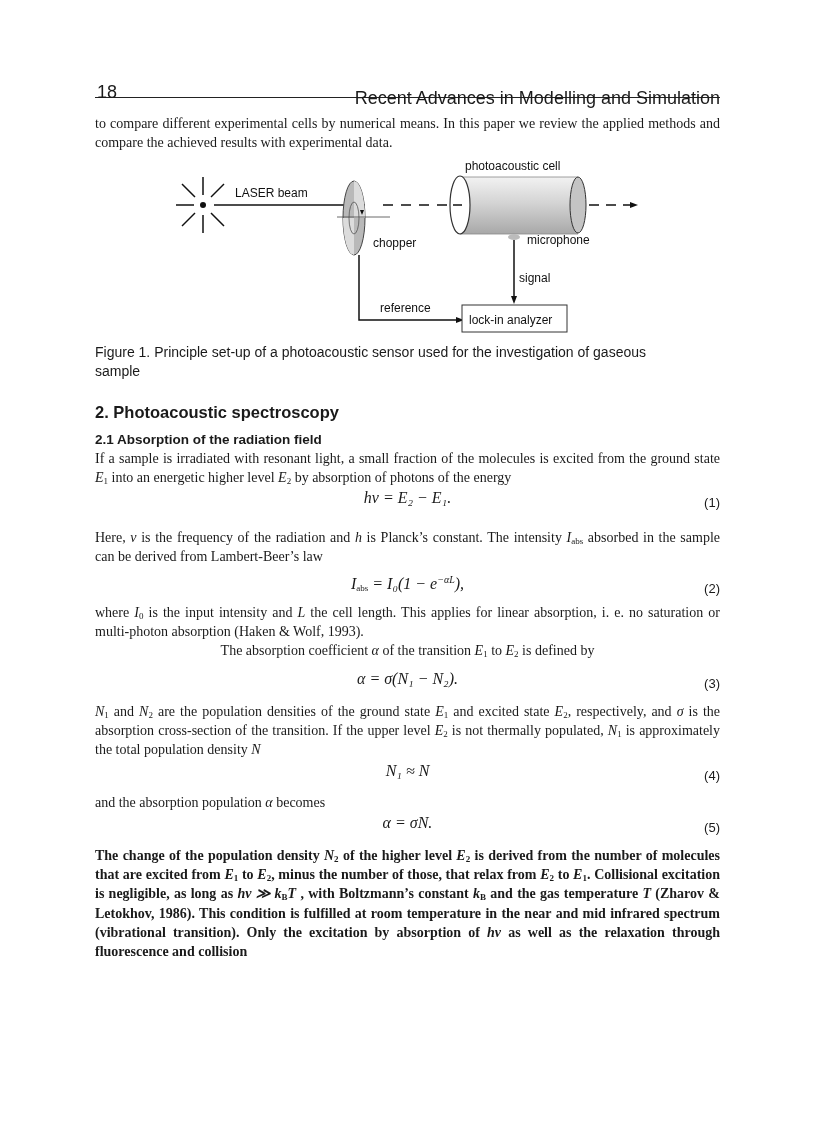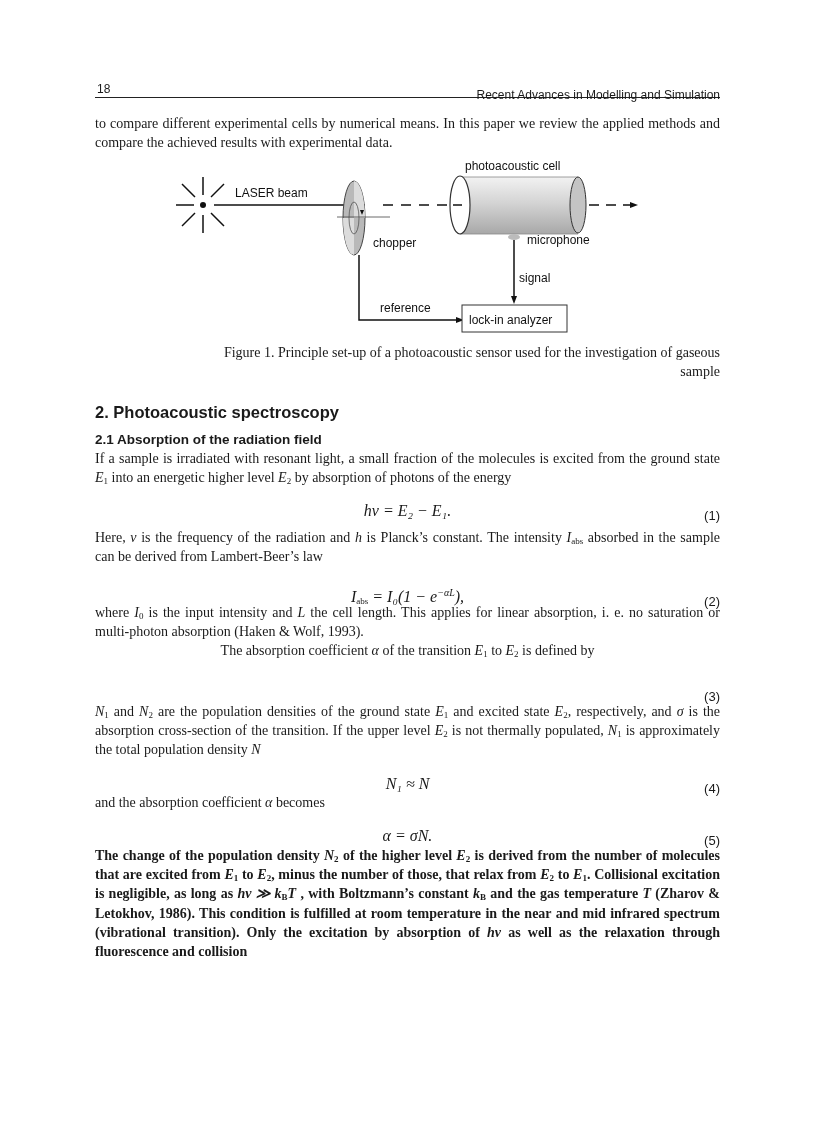--- a/index.html
+++ b/index.html
@@ -1,44 +1,44 @@
 <!DOCTYPE html>
 <html><head>
 <meta charset="utf-8">
 <style>
   html, body { margin: 0; padding: 0; background: #ffffff; }
   body { width: 816px; height: 1123px; position: relative; overflow: hidden; color: #1a1a1a; }
   .page { position: absolute; left: 95px; top: 0; width: 625px; }
   .running-head {
     position: absolute; top: 81px; left: 0; width: 625px; height: 16px;
     border-bottom: 1.5px solid #222;
-    font-family: "Liberation Sans", sans-serif; font-size: 12px;
+    font-family: "Liberation Sans", sans-serif; font-size: 18px;
   }
   .running-head .pg { position: absolute; left: 2px; top: 1px; }
   .running-head .title { position: absolute; right: 0; top: 7px; }
   .body-text {
     font-family: "Liberation Serif", serif; font-size: 14px; line-height: 19.2px;
     text-align: justify; margin: 0;
   }
   .block { position: absolute; left: 0; width: 625px; }
   .diagram { position: absolute; left: 75px; top: 157px; width: 480px; height: 180px; }
   .caption {
-    font-family: Liberation Serif, serif; font-size: 14px; line-height: 19px; margin: 0; text-align: right;
+    font-family: Liberation Sans, sans-serif; font-size: 14px; line-height: 19px; margin: 0;
   }
   h2 {
     font-family: "Liberation Sans", sans-serif; font-weight: bold; font-size: 16.5px;
     margin: 0;
   }
   h3 {
     font-family: "Liberation Sans", sans-serif; font-weight: bold; font-size: 13.5px;
     margin: 0;
   }
   .eq {
     position: absolute; left: 0; width: 625px; height: 22px;
-    font-family: "Liberation Serif", serif; font-size: 16px; margin-top: 13px;
+    font-family: "Liberation Serif", serif; font-size: 16px;
   }
   .eq .expr { position: absolute; left: 0; width: 625px; text-align: center; font-style: italic; top: 0; }
   .eq .num {
     position: absolute; right: 0; top: 6px;
     font-family: "Liberation Sans", sans-serif; font-size: 13px; font-style: normal;
   }
   i { font-style: italic; }
   sub { font-size: 9px; vertical-align: -2px; line-height: 0; font-style: normal; }
   sup { font-size: 10px; vertical-align: 6px; line-height: 0; }
   .svg-text { font-family: "Liberation Sans", sans-serif; font-size: 12px; fill: #111; }
@@ -150,34 +150,35 @@
     <span class="expr"><span>I</span><sub>abs</sub><span> = I₀(1 − e</span><sup>−αL</sup><span>),</span></span>
     <span class="num">(2)</span>
   </div>
 
   <div class="block" style="top:603px;">
     <p class="body-text"><span>where </span><i>I</i><sub>0</sub><span> is the input intensity and </span><i>L</i><span> the cell length. This applies for linear absorption, i. e. no saturation or multi-photon absorption (Haken &amp; Wolf, 1993).</span></p>
     <p class="body-text" style="text-align:center;"><span>The absorption coefficient </span><i>α</i><span> of the transition </span><i>E</i><sub>1</sub><span> to </span><i>E</i><sub>2</sub><span> is defined by</span></p>
   </div>
 
   <div class="eq" style="top:670px;">
+    <span class="expr">α = σ(N₁ − N₂).</span>
     <span class="num">(3)</span>
   </div>
 
   <div class="block" style="top:702px;">
     <p class="body-text"><i>N</i><sub>1</sub><span> and </span><i>N</i><sub>2</sub><span> are the population densities of the ground state </span><i>E</i><sub>1</sub><span> and excited state </span><i>E</i><sub>2</sub><span>, respectively, and </span><i>σ</i><span> is the absorption cross-section of the transition. If the upper level </span><i>E</i><sub>2</sub><span> is not thermally populated, </span><i>N</i><sub>1</sub><span> is approximately the total population density </span><i>N</i></p>
   </div>
 
   <div class="eq" style="top:762px;">
     <span class="expr">N₁ ≈ N</span>
     <span class="num">(4)</span>
   </div>
 
   <div class="block" style="top:793px;">
-    <p class="body-text" style="text-align:left;"><span>and the absorption coefficient </span><i>α</i><span> becomes</span></p>
+    <p class="body-text" style="text-align:left;"><span>and the absorption population </span><i>α</i><span> becomes</span></p>
   </div>
 
   <div class="eq" style="top:814px;">
     <span class="expr">α = σN.</span>
     <span class="num">(5)</span>
   </div>
 
   <div class="block" style="top:846px;font-weight:bold;">
     <p class="body-text"><span>The change of the population density </span><i>N</i><sub>2</sub><span> of the higher level </span><i>E</i><sub>2</sub><span> is derived from the number of molecules that are excited from </span><i>E</i><sub>1</sub><span> to </span><i>E</i><sub>2</sub><span>, minus the number of those, that relax from </span><i>E</i><sub>2</sub><span> to </span><i>E</i><sub>1</sub><span>. Collisional excitation is negligible, as long as </span><i>hν ≫ k</i><sub>B</sub><i>T</i><span> , with Boltzmann’s constant </span><i>k</i><sub>B</sub><span> and the gas temperature </span><i>T</i><span> (Zharov &amp; Letokhov, 1986). This condition is fulfilled at room temperature in the near and mid infrared spectrum (vibrational transition). Only the excitation  by absorption of </span><i>hν</i><span> as well as the relaxation through fluorescence and collision</span></p>
   </div>

